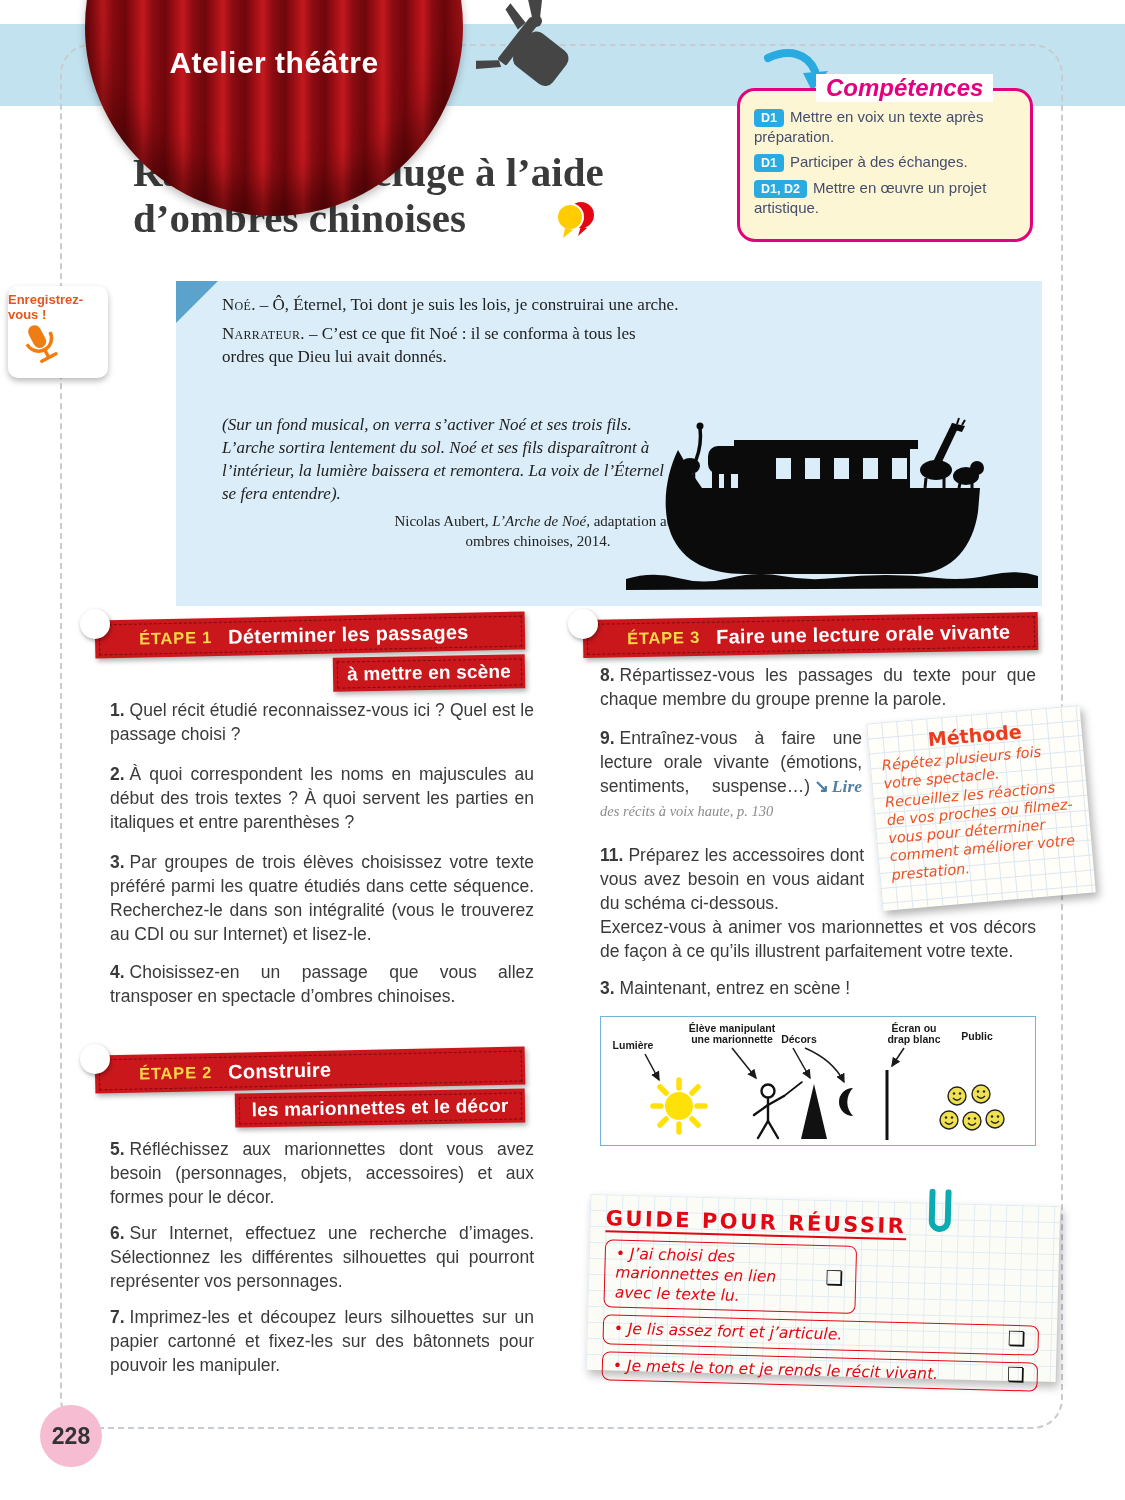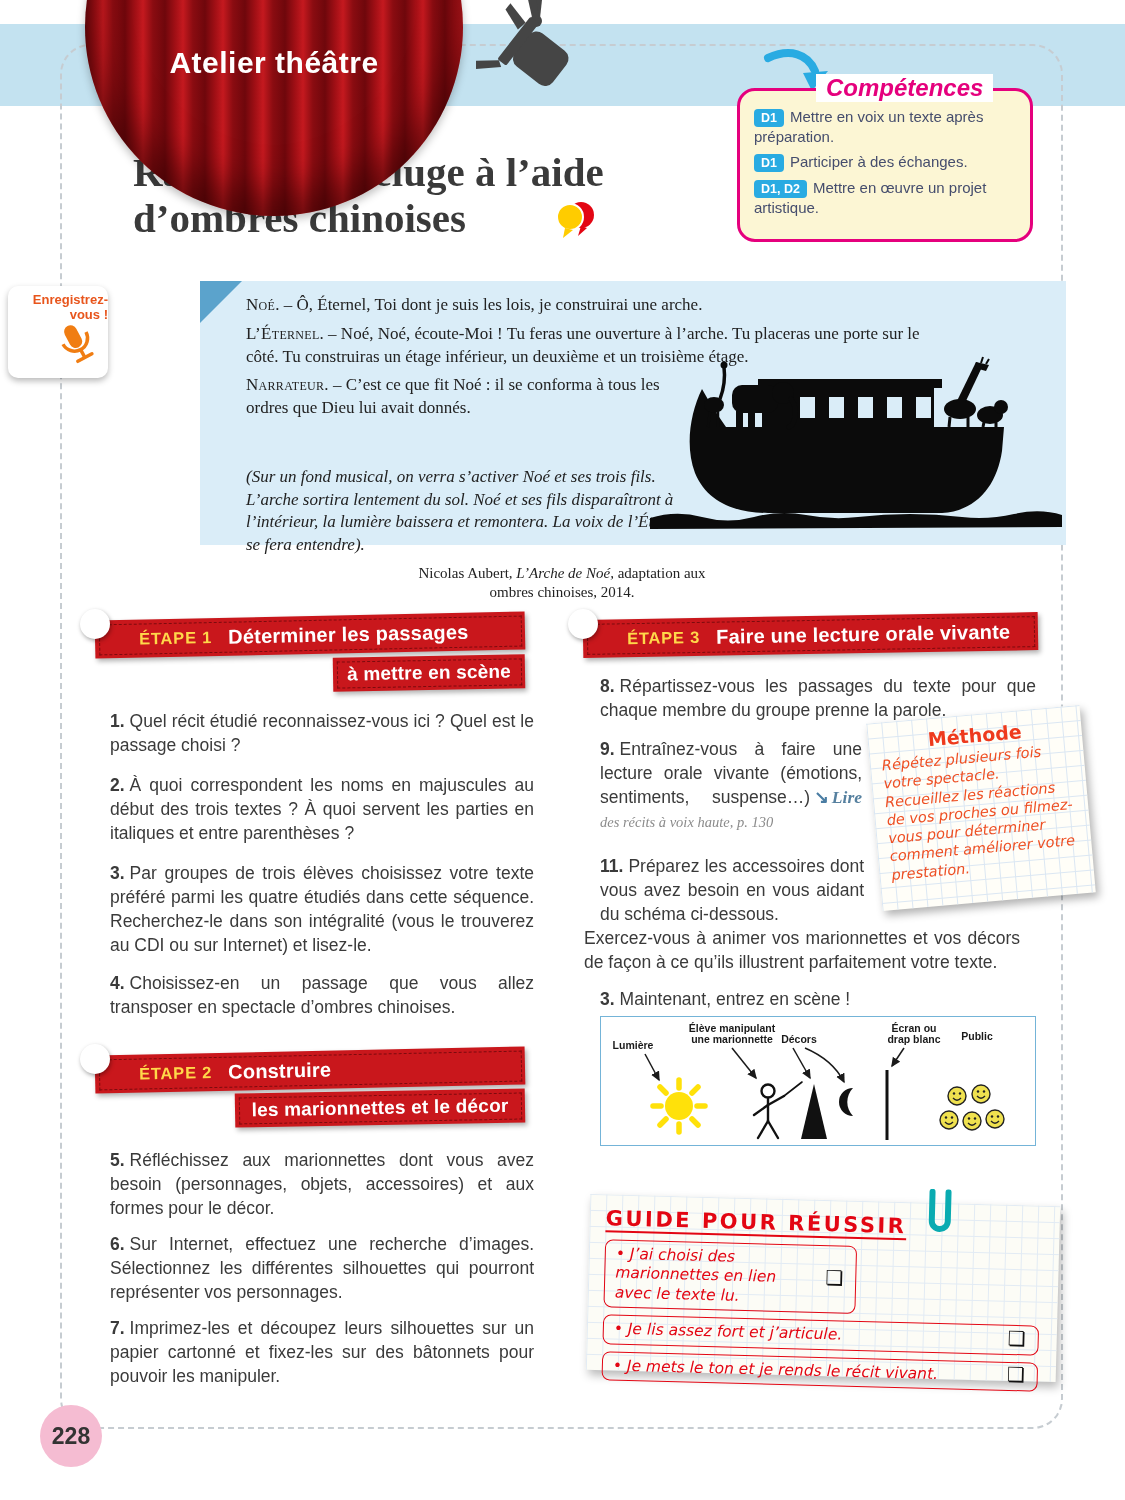--- a/index.html
+++ b/index.html
@@ -29,25 +29,25 @@
   .competences { position:absolute; left:737px; top:88px; width:296px; height:154px; z-index:3;
     background:#fcf6d4; border:3px solid #e5007d; border-radius:18px; padding:16px 12px 8px 14px; }
   .competences-title { position:absolute; top:-17px; left:76px; background:#ffffff; padding:0 10px;
     color:#e5007d; font-weight:700; font-style:italic; font-size:24px; }
   .comp-item { font-size:15px; color:#454d6d; line-height:1.28; margin-bottom:6px; }
   .badge { display:inline-block; background:#29abe2; color:#fff; font-weight:700; font-size:12.5px;
     padding:1px 7px; border-radius:4px; margin-right:6px; }
 
   
   .record-box { position:absolute; left:8px; top:286px; width:100px; height:92px; z-index:6;
-    background:#ffffff; border-radius:10px; box-shadow:0 3px 6px rgba(0,0,0,.28); text-align:right; padding-top:7px; }
+    background:#ffffff; border-radius:10px; box-shadow:0 3px 6px rgba(0,0,0,.28); text-align:left; padding-top:7px; }
   .record-label { color:#e8551c; font-weight:700; font-size:13px; line-height:1.12; }
 
   
-  .excerpt { position:absolute; left:200px; top:281px; width:866px; height:264px; background:#daedf8; z-index:3; }
+  .excerpt { position:absolute; left:176px; top:281px; width:866px; height:325px; background:#daedf8; z-index:3; }
   .excerpt-fold { position:absolute; left:0; top:0; width:0; height:0;
     border-top:42px solid #5ba3cc; border-right:42px solid transparent; }
   .excerpt-content { position:absolute; left:46px; top:13px; font-family:"Liberation Serif", serif;
     font-size:17px; color:#222; line-height:1.34; }
   .ex-line { margin-bottom:6px; }
   .speaker { font-variant:small-caps; letter-spacing:.3px; margin-right:4px; }
   .stage-dir { font-style:italic; width:448px; margin-bottom:7px;margin-top:46px; }
   .attribution { width:312px; margin-left:160px; text-align:center; font-size:15px; line-height:1.3; }
   .ark { position:absolute; right:4px; bottom:4px; }
 
@@ -55,21 +55,21 @@
   .banner { position:absolute; background:#c9171c; height:38px; display:flex; align-items:center; z-index:3;
     box-shadow:2px 3px 5px rgba(0,0,0,.3); }
   .banner::after { content:""; position:absolute; inset:3.5px; border:1.5px dashed #7d0b0e; pointer-events:none; }
   .banner-2l { height:34px; justify-content:center; }
   .etape-badge { color:#ffd84a; font-size:16.5px; font-weight:800; letter-spacing:.8px; margin:0 16px 0 44px; white-space:nowrap; }
   .banner-title { color:#ffffff; font-size:20px; font-weight:700; letter-spacing:.2px; white-space:nowrap; }
   .hole { position:absolute; width:30px; height:30px; border-radius:50%; background:#ffffff; z-index:4;
     box-shadow:1px 2px 4px rgba(0,0,0,.35); }
 
   
-  .q { position:absolute; z-index:3; font-size:17.5px; color:#3a3a3a; line-height:1.37; text-align:justify;margin-top:11px; }
+  .q { position:absolute; z-index:3; font-size:17.5px; color:#3a3a3a; line-height:1.37; text-align:justify; }
   .q b { margin-right:5px; }
   .ref-arrow::before { content:"\2198"; }
   .ref-arrow { color:#4a7da3; font-weight:700; margin:0 3px 0 4px; }
   .ref-label { color:#56809f; font-weight:700; font-style:italic; font-family:"Liberation Serif", serif; }
   .ref-rest { color:#8b8b8b; font-size:14.5px; font-style:italic; font-family:"Liberation Serif", serif; }
 
   
   .methode { position:absolute; left:874px; top:714px; width:214px; height:188px; z-index:3;
     transform:rotate(-5deg); background:#fffef8; padding:10px 12px 8px 12px;
     background-image:linear-gradient(#dbe7f3 1px, transparent 1px), linear-gradient(90deg,#dbe7f3 1px, transparent 1px);
@@ -170,23 +170,20 @@
         <line x1="25" y1="38" x2="41" y2="38" stroke="#f07d12" stroke-width="3.5" stroke-linecap="round"></line>
       </g>
     </svg>
   </div>
 
   <div class="excerpt">
     <div class="excerpt-fold"></div>
     <div class="excerpt-content">
       <p class="ex-line" style="width:700px">
         <span class="speaker">Noé.</span><span>– Ô, Éternel, Toi dont je suis les lois, je construirai une arche.</span>
-      </p>
-      <p class="ex-line" style="width:700px">
-        <span class="speaker">L’Éternel.</span><span>– Noé, Noé, écoute-Moi&nbsp;! Tu feras une ouverture à l’arche. Tu placeras une porte sur le côté. Tu construiras un étage inférieur, un deuxième et un troisième étage.</span>
       </p>
       <p class="ex-line" style="width:458px">
         <span class="speaker">Narrateur.</span><span>– C’est ce que fit Noé&nbsp;: il se conforma à tous les ordres que Dieu lui avait donnés.</span>
       </p>
       <p class="stage-dir">(Sur un fond musical, on verra s’activer Noé et ses trois fils. L’arche sortira lentement du sol. Noé et ses fils disparaîtront à l’intérieur, la lumière baissera et remontera. La voix de l’Éternel se fera entendre).</p>
       <p class="attribution">
         <span>Nicolas Aubert, </span><i>L’Arche de Noé,</i><span> adaptation aux ombres chinoises, 2014.</span>
       </p>
     </div>
     <svg class="ark" width="412" height="186" viewBox="0 0 412 186">
@@ -257,21 +254,21 @@
     <span class="etape-badge">ÉTAPE 3</span>
     <span class="banner-title">Faire une lecture orale vivante</span>
   </div>
   <div class="hole" style="left:568px;top:609px"></div>
 
   <p class="q" style="left:600px;top:664px;width:436px"><b>8.</b><span>Répartissez-vous les passages du texte pour que chaque membre du groupe prenne la parole.</span></p>
 
   <p class="q" style="left:600px;top:727px;width:262px"><b>9.</b><span>Entraînez-vous à faire une lecture orale vivante (émotions, sentiments, suspense…)</span><span class="ref-arrow"></span><span class="ref-label">Lire</span> <span class="ref-rest">des récits à voix haute, p. 130</span></p>
 
   <p class="q" style="left:600px;top:844px;width:264px"><b>11.</b><span>Préparez les accessoires dont vous avez besoin en vous aidant du schéma ci-dessous.</span></p>
-  <p class="q" style="left:584px;top:916px;width:436px"><span>Exercez-vous à animer vos marionnettes et vos décors de façon à ce qu’ils illustrent parfaitement votre texte.</span></p>
+  <p class="q" style="left:600px;top:916px;width:436px"><span>Exercez-vous à animer vos marionnettes et vos décors de façon à ce qu’ils illustrent parfaitement votre texte.</span></p>
   <p class="q" style="left:600px;top:977px;width:436px"><b>3.</b><span>Maintenant, entrez en scène&nbsp;!</span></p>
 
   <div class="methode">
     <div class="methode-title">Méthode</div>
     <div class="methode-text">Répétez plusieurs fois votre spectacle. Recueillez les réactions de vos proches ou filmez-vous pour déterminer comment améliorer votre prestation.</div>
   </div>
 
   <div class="diagram">
     <svg width="433" height="127" viewBox="0 0 433 125">
       <defs>

